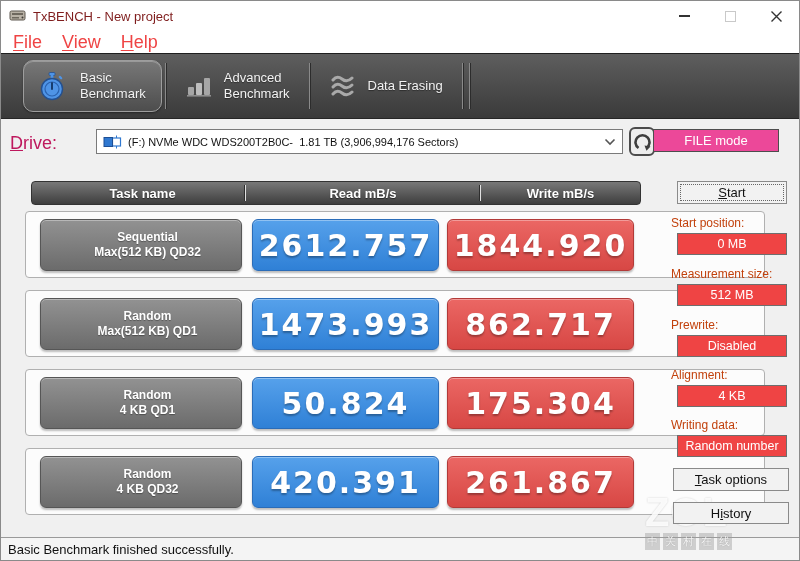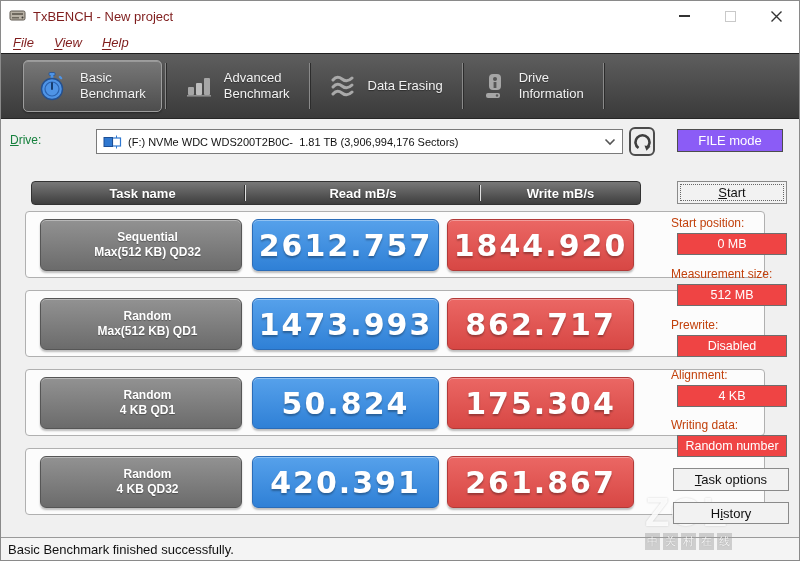--- a/index.html
+++ b/index.html
@@ -12,56 +12,56 @@
   
   .titlebar { height:30px; background:#ffffff; display:flex; align-items:center; padding-left:8px; }
   .app-icon { width:18px; height:14px; margin-right:6px; }
   .title-text { font-size:13px; color:#7f1d1d; }
   .win-controls { margin-left:auto; display:flex; height:30px; }
   .win-btn { width:46px; height:30px; display:flex; align-items:center; justify-content:center; cursor:default; }
   .min-glyph { width:11px; height:2px; background:#333; }
   .max-glyph { width:11px; height:11px; border:1px solid #c9c9c9; background:#fff; }
   
   .menubar { height:22px; background:#ffffff; display:flex; align-items:center; padding-left:2px; }
-  .menu-item { font-size:13px; color:#7f1d1d; padding:2px 10px;font-style:italic; }
+  .menu-item { font-size:18px; color:#ef4444; padding:2px 10px; }
   .menu-item u { text-underline-offset:2px; }
   
   .tabbar {
     position:absolute; top:52px; left:0; width:100%; height:66px;
     background:linear-gradient(#5e5e5e,#3a3a3a);
     border-top:1px solid #1f1f1f; border-bottom:1px solid #262626;
     display:flex; align-items:center; padding-left:22px;
   }
   .tab { height:52px; display:flex; align-items:center; gap:11px; padding:0 15px;
          color:#f2f2f2; font-size:13px; line-height:16px; border:1px solid transparent; }
   .tab.active {
     background:linear-gradient(#787878,#4d4d4d);
-    border:1px solid #9d9d9d; border-radius:5px;
+    border:1px solid #9d9d9d; border-radius:10px;
     box-shadow:inset 0 1px 0 rgba(255,255,255,.25), 0 1px 2px rgba(0,0,0,.4);
     gap:15px;
   }
   .tab-sep { width:1px; height:46px; background:#8a8a8a; box-shadow:1px 0 0 #2c2c2c; margin:0 3px; }
   .tab-label { text-shadow:0 1px 1px rgba(0,0,0,.4); }
   
-  .drive-label { position:absolute; left:9px; top:132px; font-size:12px; color:#15803d; }
+  .drive-label { position:absolute; left:9px; top:132px; font-size:18px; color:#be185d; }
   .combo {
     position:absolute; left:95px; top:128px; width:527px; height:25px;
     background:#fff; border:1px solid #7a7a7a; display:flex; align-items:center;
     padding:0 6px; font-size:11px; color:#111;
   }
   .combo-text { white-space:pre; overflow:hidden; flex:1; margin-left:6px; }
   .combo-chevron { margin-left:4px; }
   .refresh-btn {
     position:absolute; left:628px; top:126px; width:26px; height:29px;
     border:2px solid #4c4c4c; border-radius:6px; background:#ededed;
     display:flex; align-items:center; justify-content:center;
   }
   .mode-btn {
-    position:absolute; left:676px; top:128px; width:106px; height:23px;
-    background:#8b5cf6; color:#fff; font-size:13px; border:1px solid #4d4d4d;
+    position:absolute; left:652px; top:128px; width:126px; height:23px;
+    background:#ec4899; color:#fff; font-size:13px; border:1px solid #4d4d4d;
     display:flex; align-items:center; justify-content:center;
   }
   
   .grid-header {
     position:absolute; left:30px; top:180px; width:610px; height:24px;
     background:linear-gradient(#787878,#3e3e3e);
     border:1px solid #333; border-radius:4px;
     color:#fff; font-weight:bold; font-size:13px; display:flex; align-items:center;
     text-shadow:0 1px 1px rgba(0,0,0,.5);
   }
@@ -192,32 +192,20 @@
       <svg width="28" height="24" viewBox="0 0 28 24">
         <path d="M4 6 q4 -5 9 -1 q5 4 10 -1" fill="none" stroke="#a9a9a9" stroke-width="3" stroke-linecap="round"></path>
         <path d="M4 13 q4 -5 9 -1 q5 4 10 -1" fill="none" stroke="#a9a9a9" stroke-width="3" stroke-linecap="round"></path>
         <path d="M4 20 q4 -5 9 -1 q5 4 10 -1" fill="none" stroke="#a9a9a9" stroke-width="3" stroke-linecap="round"></path>
       </svg>
       <span class="tab-label">
         <span>Data Erasing</span>
       </span>
     </div>
     <div class="tab-sep"></div>
-    <div class="tab">
-      <svg width="26" height="27" viewBox="0 0 26 27">
-        <rect x="7" y="1" width="12" height="16" rx="4" fill="#a6a6a6"></rect>
-        <circle cx="13" cy="6" r="2" fill="#565656"></circle>
-        <rect x="11.6" y="9" width="2.8" height="6" fill="#565656"></rect>
-        <rect x="4" y="20" width="14" height="5" rx="2" fill="#a6a6a6"></rect>
-        <circle cx="15" cy="22.5" r="1.2" fill="#565656"></circle>
-      </svg>
-      <span class="tab-label">
-        <span>Drive</span><br><span>Information</span>
-      </span>
-    </div>
     <div class="tab-sep"></div>
   </div>
 
   <span class="drive-label"><span></span><u>D</u><span>rive:</span></span>
   <div class="combo">
     <svg width="19" height="14" viewBox="0 0 19 14">
       <rect x="9.5" y="3" width="8" height="8" fill="#ffffff" stroke="#2f78d0" stroke-width="1.2"></rect>
       <rect x="1" y="2.5" width="8.5" height="9" fill="#2f78d0" stroke="#1d4f95" stroke-width="1"></rect>
       <line x1="13.5" y1="0.5" x2="13.5" y2="3" stroke="#2f78d0"></line>
       <line x1="13.5" y1="11" x2="13.5" y2="13.5" stroke="#2f78d0"></line>

